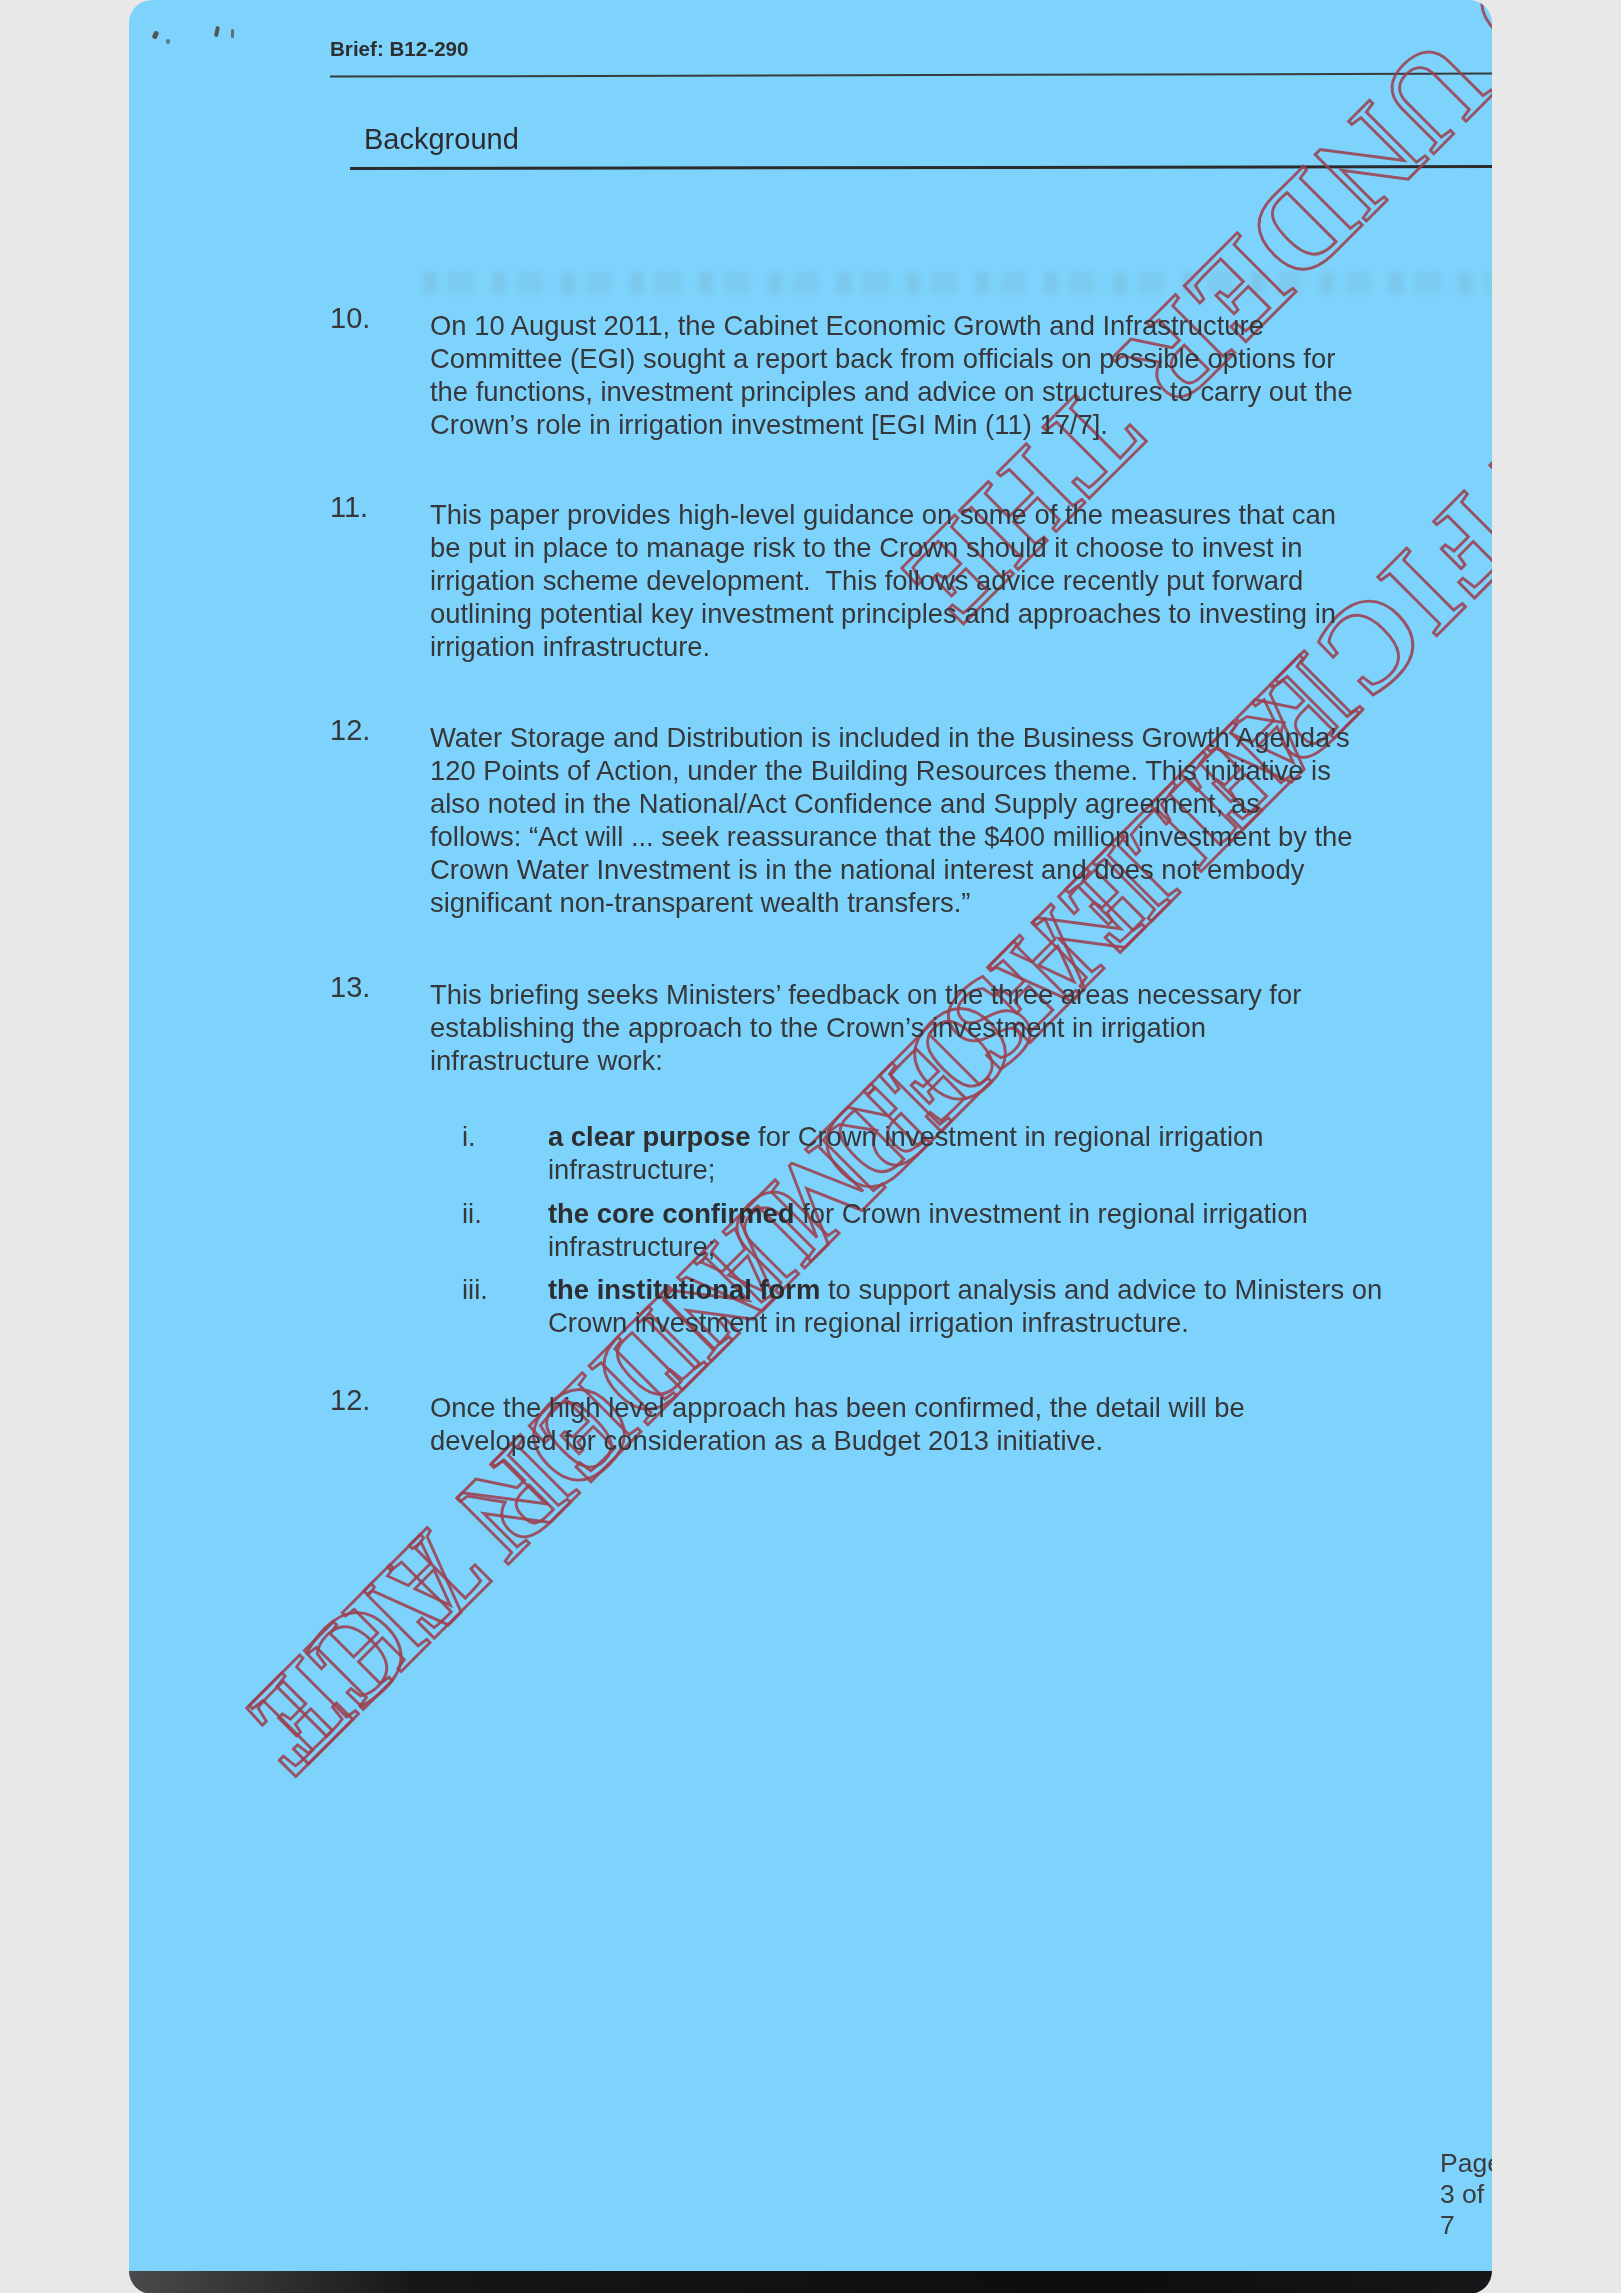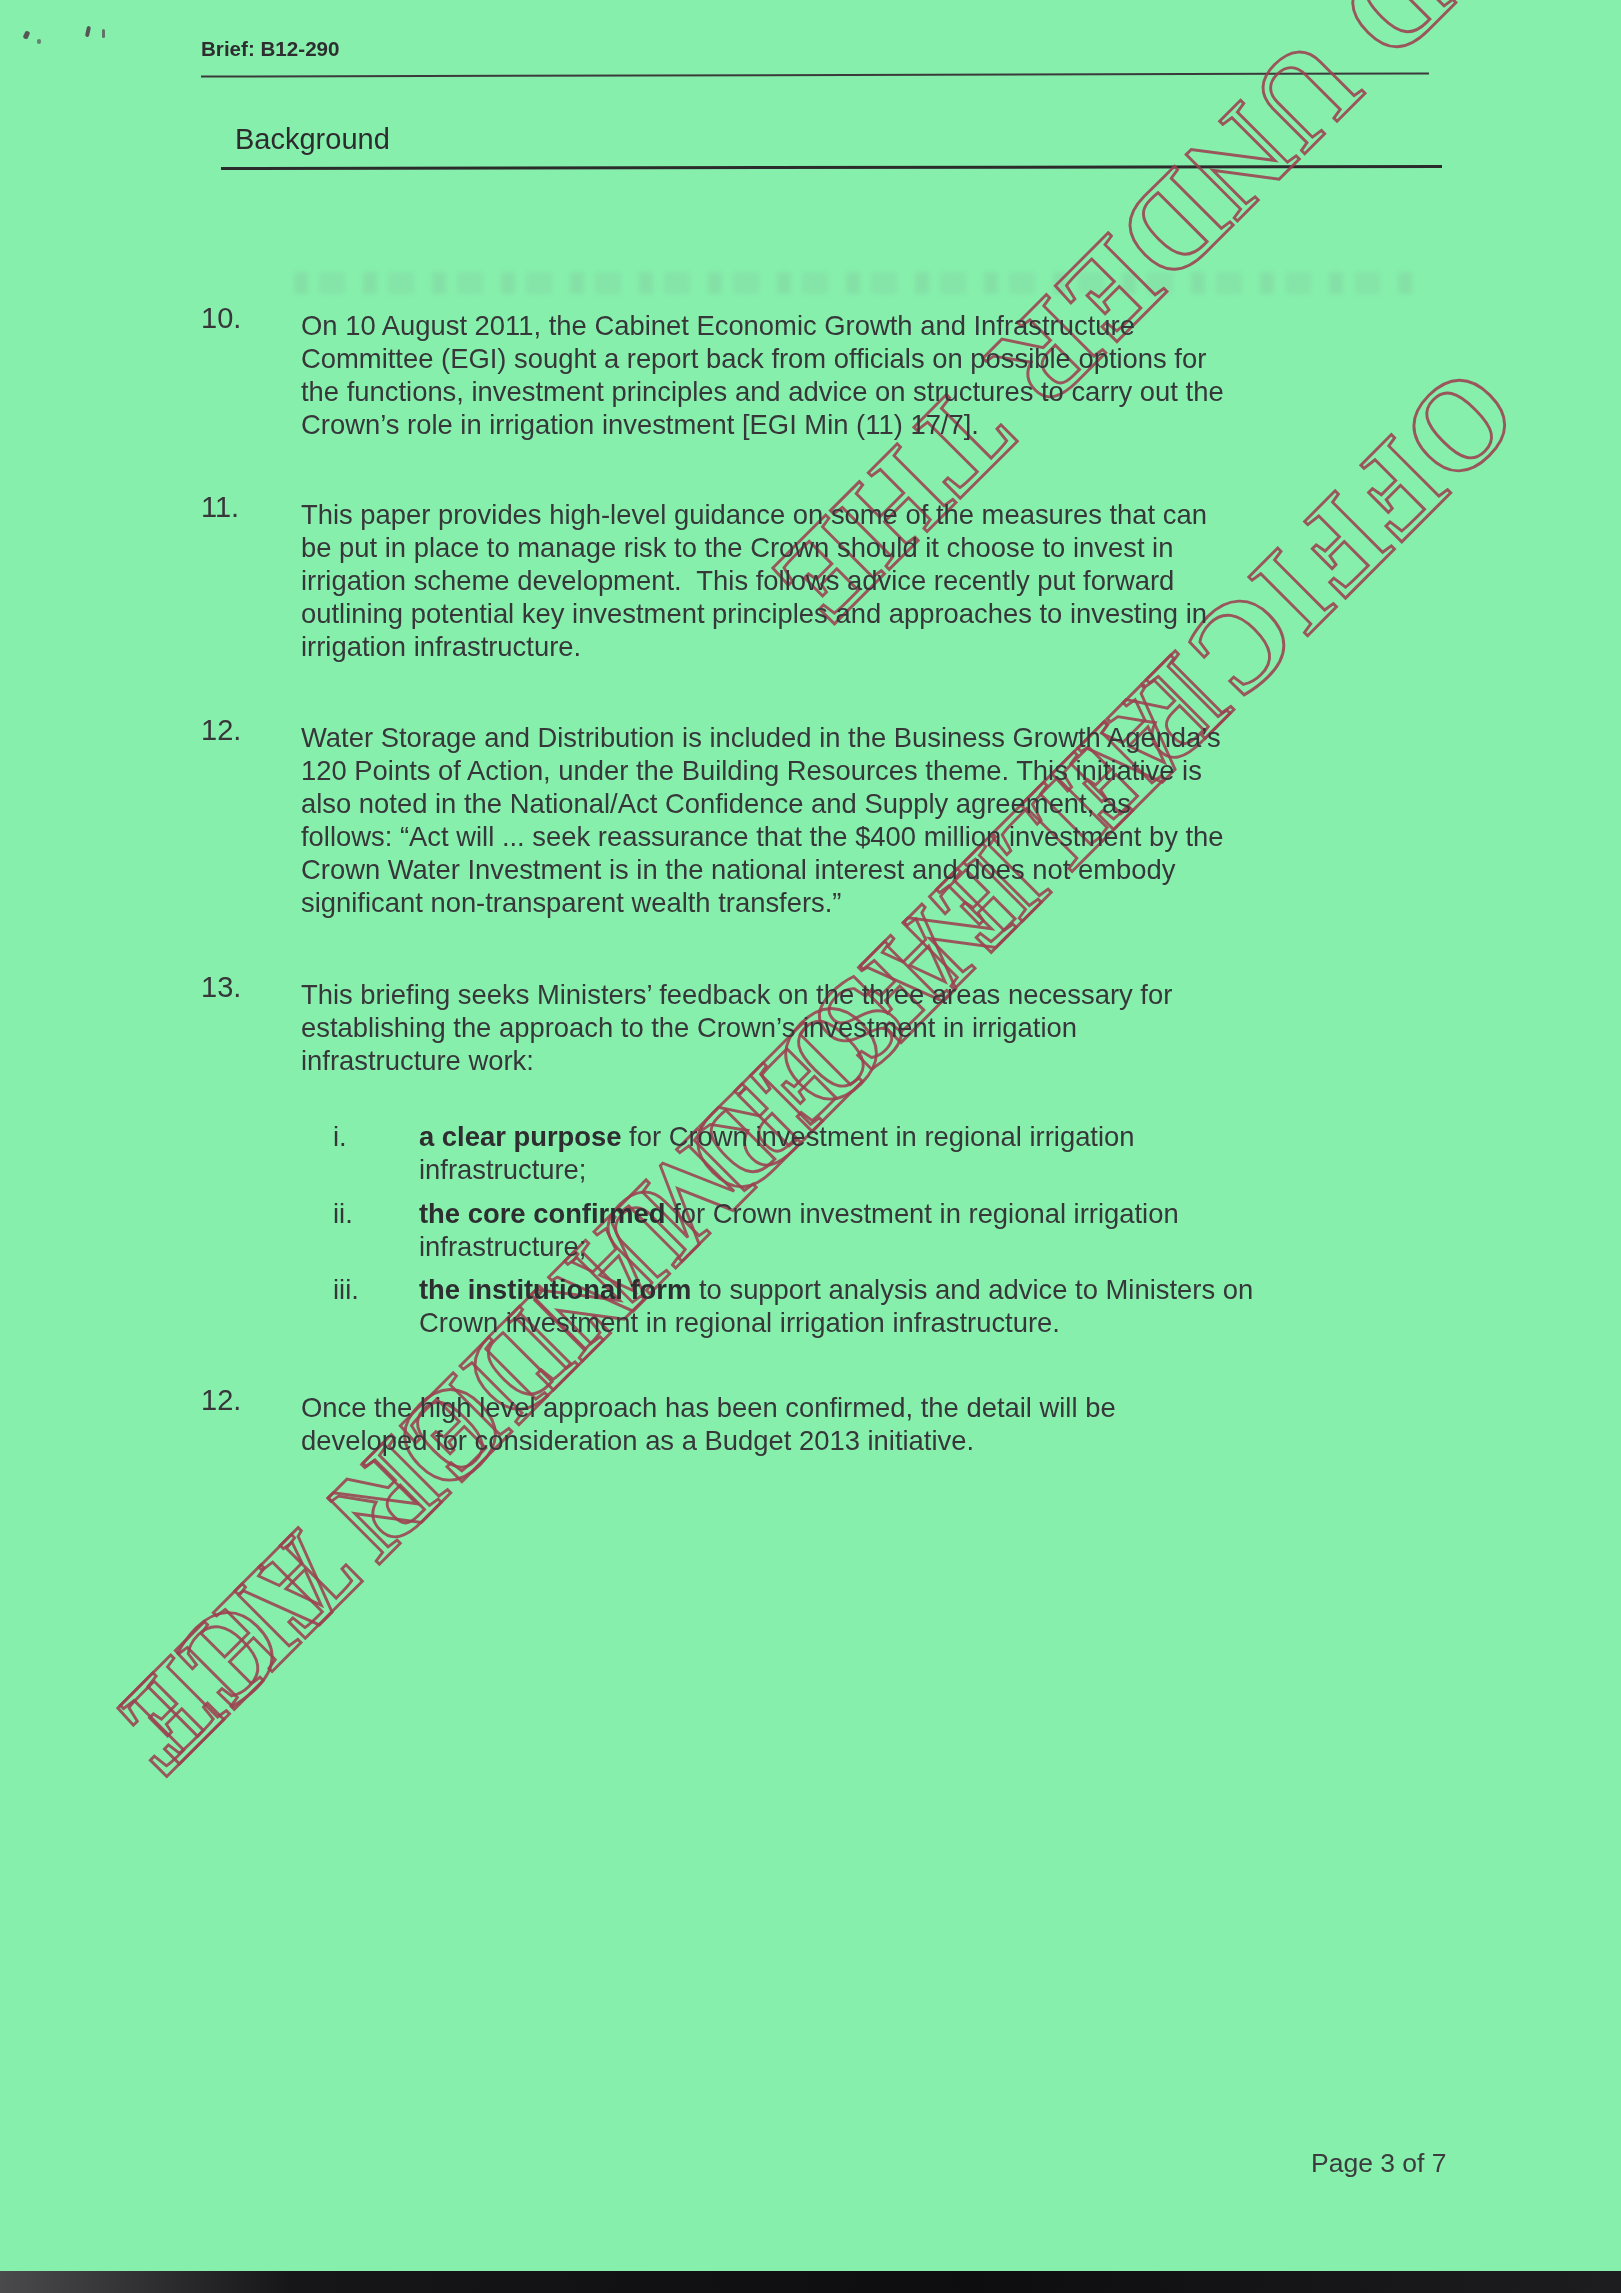--- a/index.html
+++ b/index.html
@@ -1,23 +1,24 @@
 <!DOCTYPE html>
 <html><head>
 <meta charset="utf-8">
 <style>
   html,body{margin:0;padding:0;background:#e8e8e8;}
   .page{
     position:relative;
-    width:1621px;height:2294px;
+    width:1363px;height:2294px;
     margin:0 auto;
-    background:#86efac;
+    background:#7dd3fc;
     overflow:hidden;
     font-family:"Liberation Sans", sans-serif;
     color:#37373a;
+    border-radius:23px;
   }
   
   .brief{
     position:absolute;left:201px;top:37px;
     font-size:20.6px;font-weight:bold;color:#2e2e30;
   }
   .header-rule{
     position:absolute;left:201px;top:74px;width:1228px;height:2px;
     background:#3a3a3a;transform:rotate(-0.15deg);
   }

